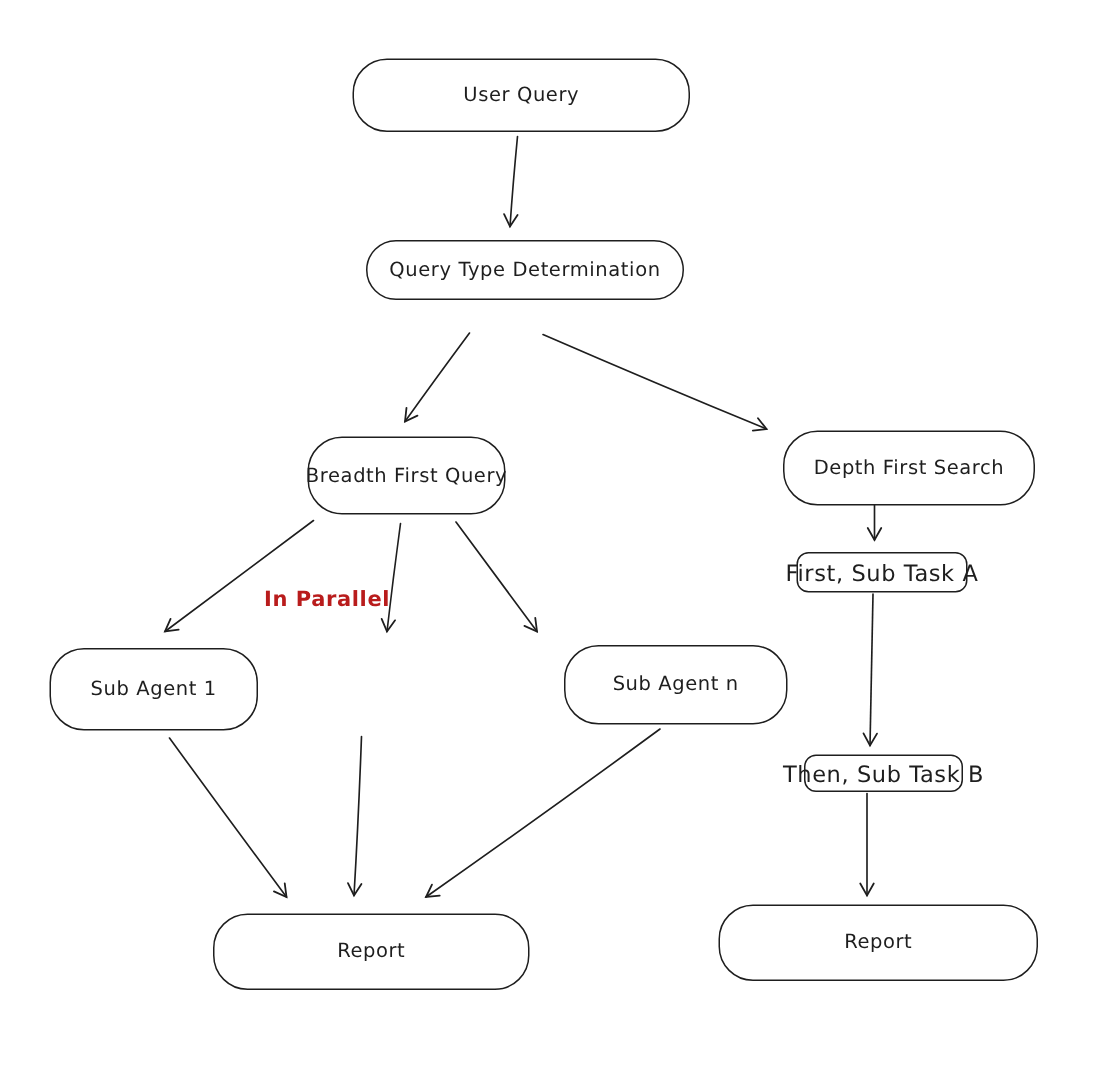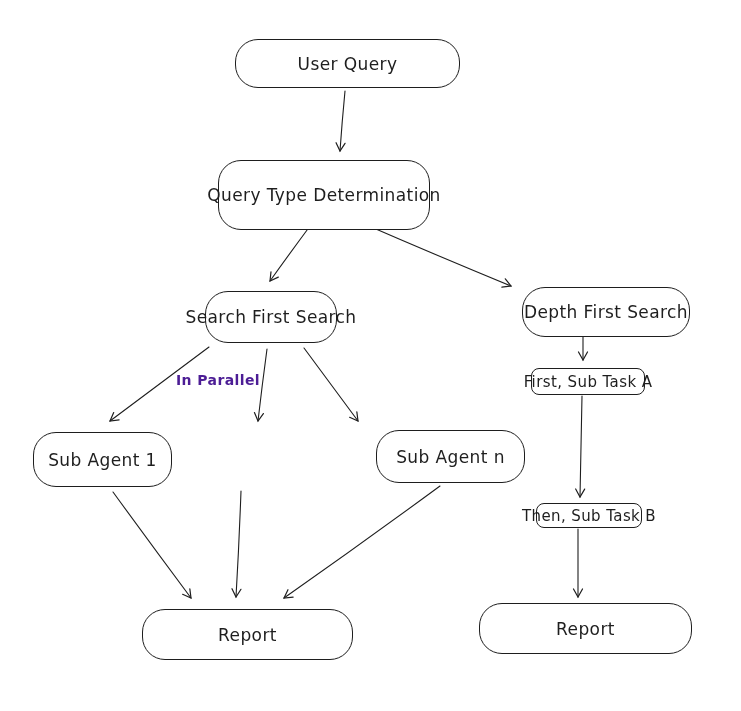--- a/index.html
+++ b/index.html
@@ -26,39 +26,40 @@
   .node {
     position: absolute;
     box-sizing: border-box;
     border: 1.4px solid #1e1e1e;
     border-radius: 23px;
     background: #ffffff;
     display: flex;
     align-items: center;
     justify-content: center;
     color: #1e1e1e;
-    font-size: 17px;
+    font-size: 13px;
     letter-spacing: 0.4px;
     cursor: pointer;
   }
   .node.small {
     border-radius: 8px;
     font-size: 15px;
   }
   .node .label {
     white-space: nowrap;
     pointer-events: none;
   }
   .annotation {
     position: absolute;
     font-size: 14px;
     font-weight: bold;
     letter-spacing: 0.4px;
-    color: #4c1d95;
+    color: #b91c1c;
     white-space: nowrap;
+    margin-top: 20px;
   }
 </style>
 </head>
 <body>
 
 <div class="canvas">
 
   <svg class="edges" width="741" height="711" viewBox="0 0 741 711">
     <defs>
       <marker id="arrow" viewBox="0 0 14 14" refX="11" refY="7" markerWidth="14" markerHeight="14" markerUnits="userSpaceOnUse" orient="auto">
@@ -78,26 +79,26 @@
       <path d="M583,337 L583,360" marker-end="url(#arrow)"></path>
       <path d="M582,396 Q581,448 580,497" marker-end="url(#arrow)"></path>
       <path d="M578,529 L578,597" marker-end="url(#arrow)"></path>
     </g>
   </svg>
 
   <div class="node" style="left:235px; top:39px; width:225px; height:49px;">
     <span class="label">User Query</span>
   </div>
 
-  <div class="node" style="left:218px; top:160px; width:212px; height:70px;">
+  <div class="node" style="left:244px; top:160px; width:212px; height:40px;">
     <span class="label">Query Type Determination</span>
   </div>
 
   <div class="node" style="left:205px; top:291px; width:132px; height:52px;">
-    <span class="label">Search First Search</span>
+    <span class="label">Breadth First Query</span>
   </div>
 
   <div class="node" style="left:522px; top:287px; width:168px; height:50px;">
     <span class="label">Depth First Search</span>
   </div>
 
   <div class="annotation" style="left:176px; top:372px;">In Parallel</div>
 
   <div class="node" style="left:33px; top:432px; width:139px; height:55px;">
     <span class="label">Sub Agent 1</span>

